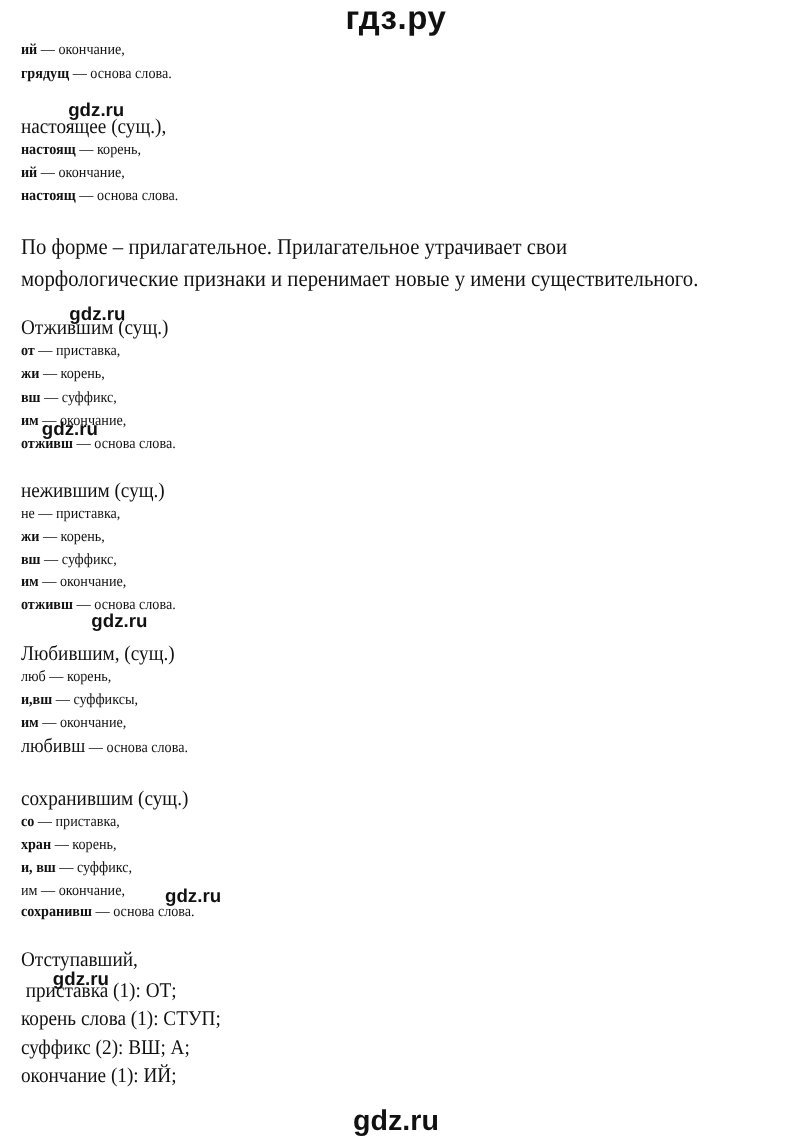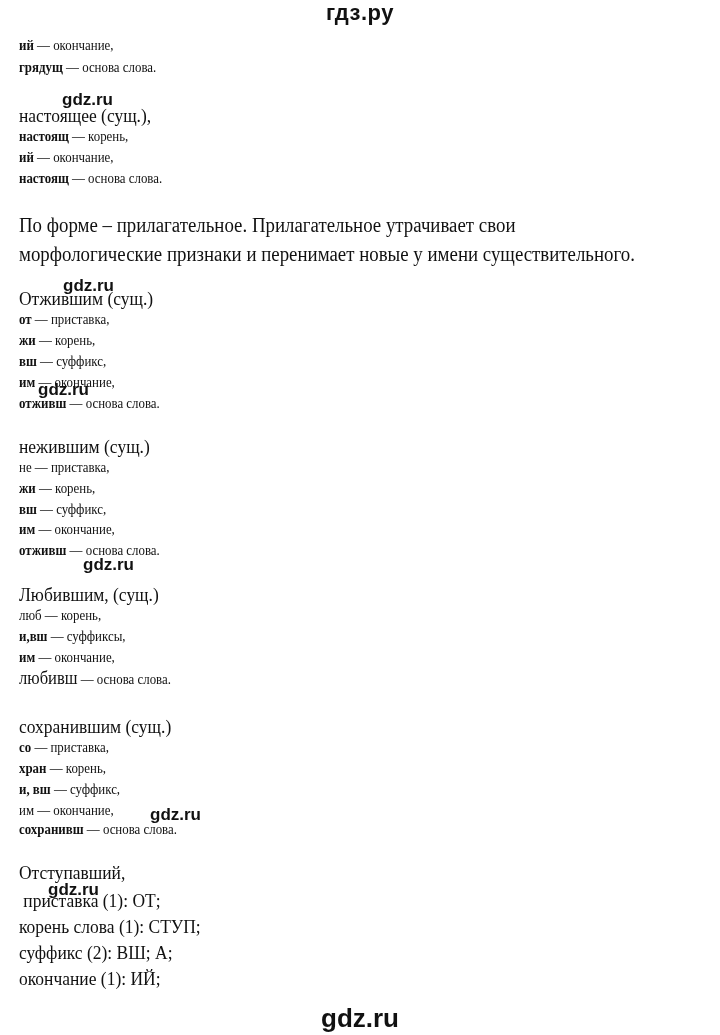--- a/index.html
+++ b/index.html
@@ -1,20 +1,20 @@
 <!DOCTYPE html>
 <html><head>
   <meta charset="utf-8">
   <style>
     html, body { margin: 0; padding: 0; background: #ffffff; }
     body { width: 720px; height: 1035px; position: relative; overflow: hidden; color: #111; }
     .serif { font-family: "Liberation Serif", "DejaVu Serif", serif; }
     .sans { font-family: "Liberation Sans", "DejaVu Sans", sans-serif; }
     .abs { position: absolute; white-space: nowrap; }
-    .wm-top { left: 0; width: 720px; text-align: center; top: 0; font-size: 22px; font-weight: bold; letter-spacing: 0.5px; }
+    .wm-top { left: 0; width: 720px; text-align: center; top: 0; font-size: 30px; font-weight: bold; letter-spacing: 0.5px; }
     .wm-bottom { left: 0; width: 720px; text-align: center; top: 1003px; font-size: 26px; font-weight: bold; }
     .wm { font-size: 17px; font-weight: bold; line-height: 1; }
     .sm { font-size: 14px; line-height: 20px; transform: scaleX(0.92); transform-origin: left center; }
     .big { font-size: 19px; line-height: 22px; transform: scaleX(0.92); transform-origin: left center; }
     .para { font-size: 20.5px; line-height: 29px; transform: scaleX(0.92); transform-origin: left center; }
     .b { font-weight: bold; }
   </style>
 </head>
 <body>
 

